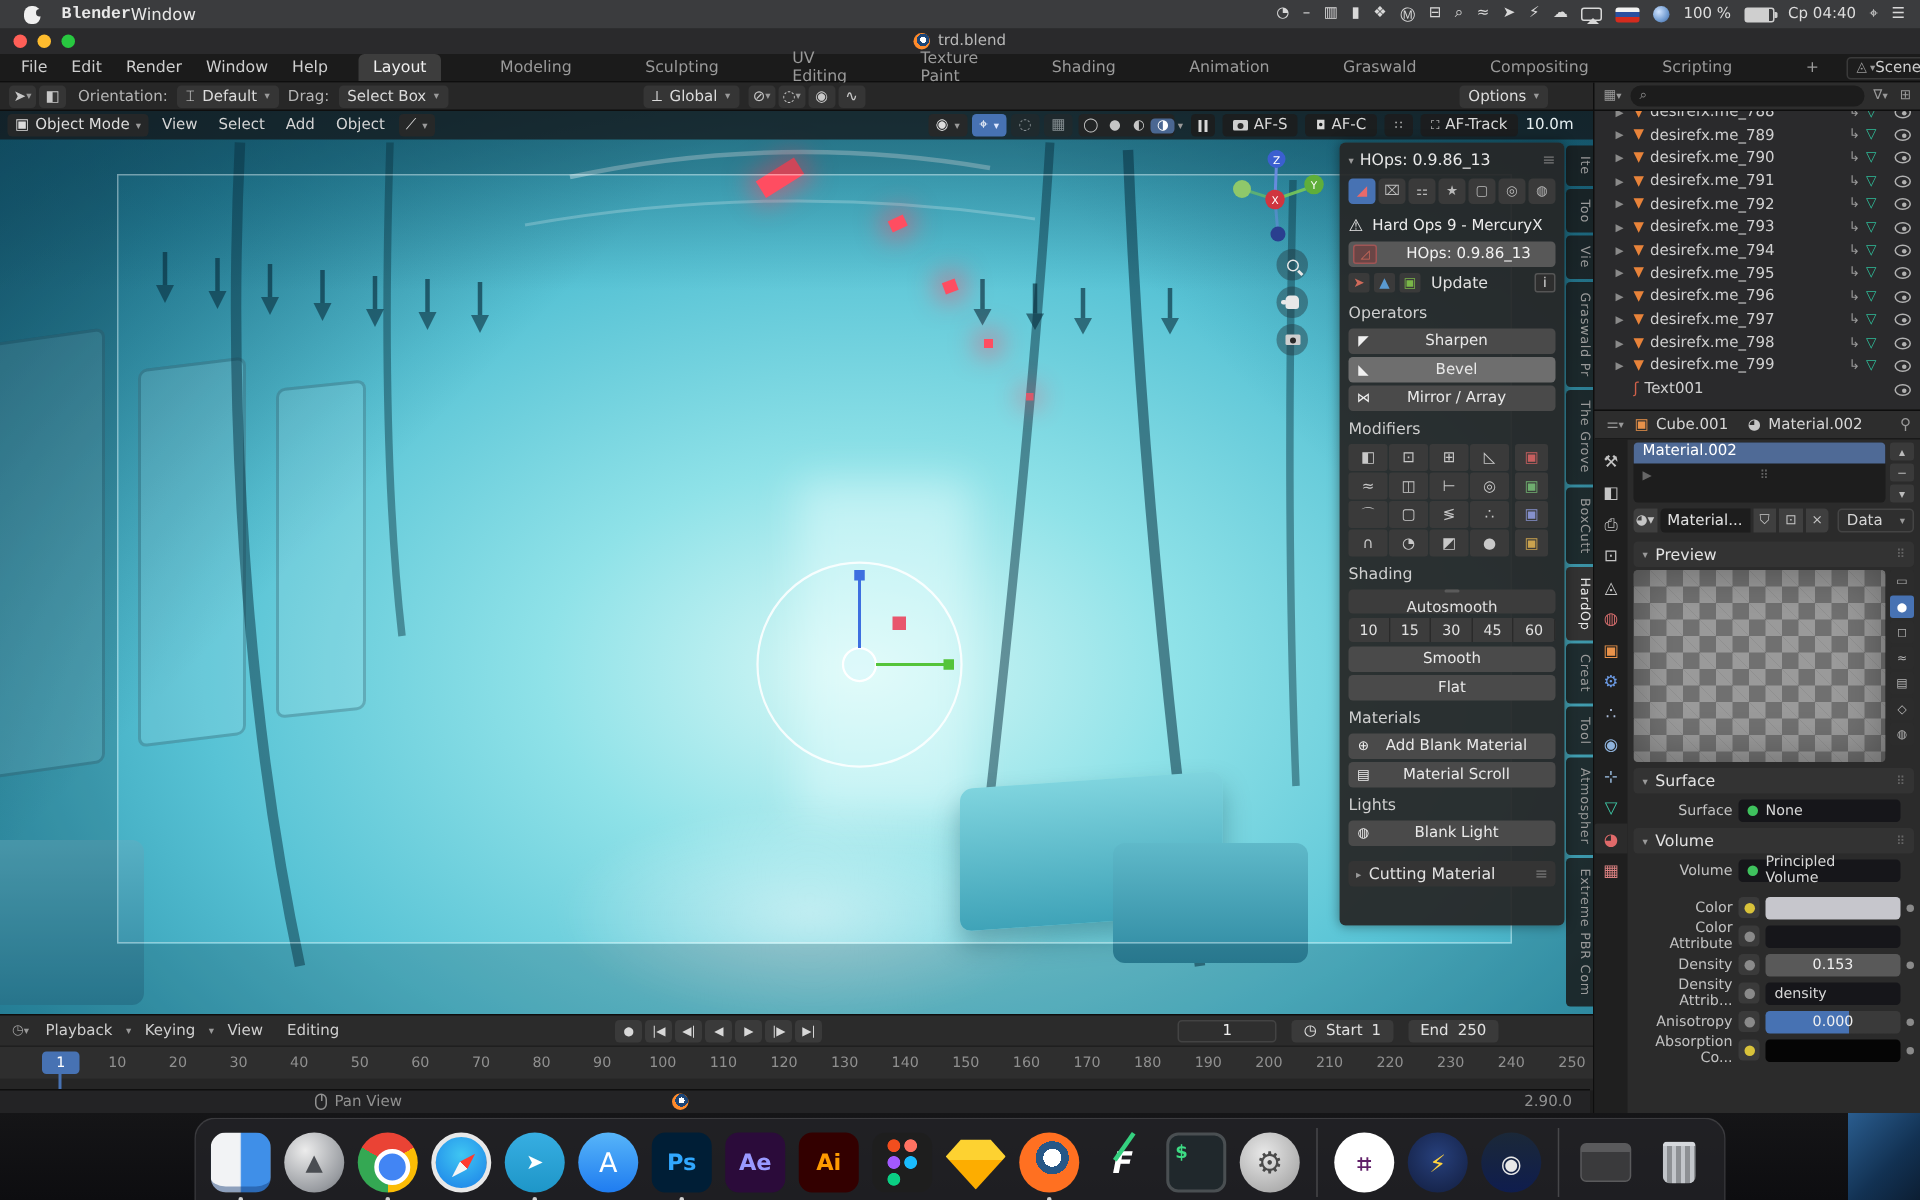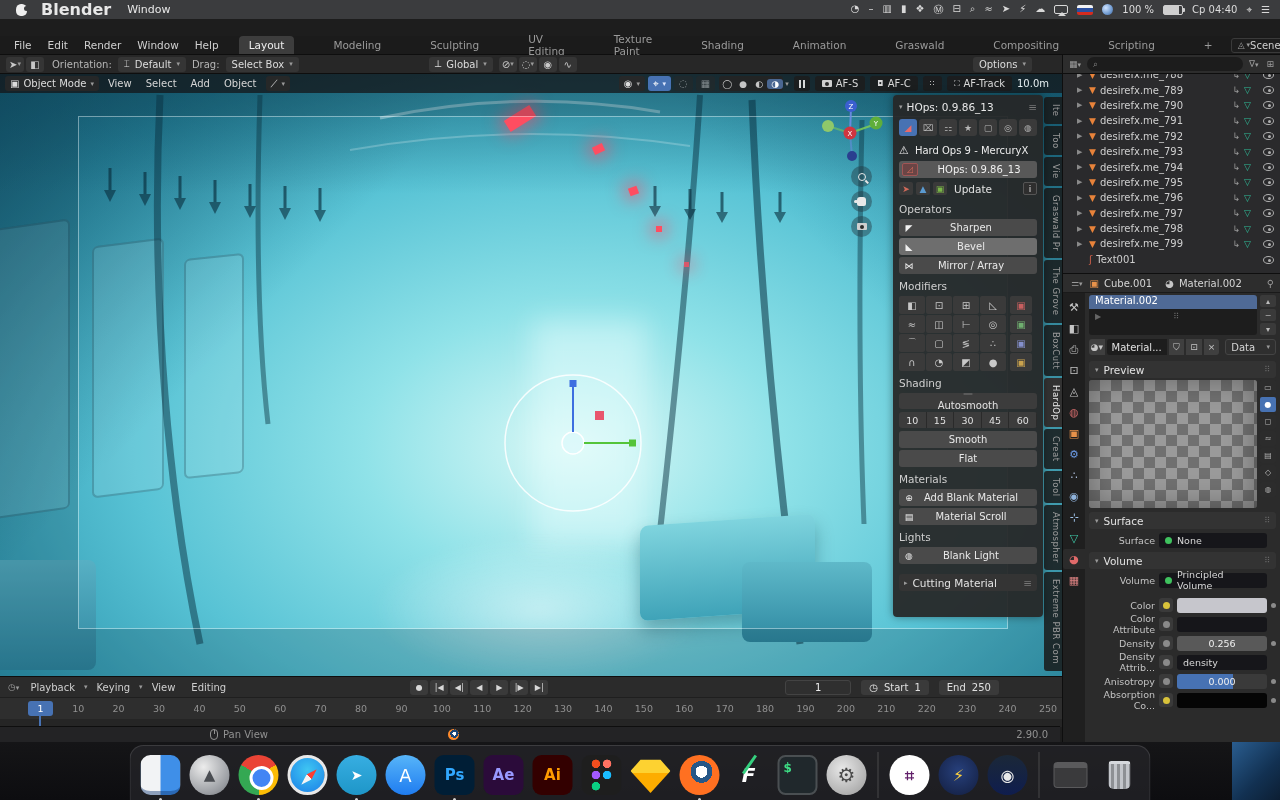--- a/index.html
+++ b/index.html
@@ -4,21 +4,21 @@
 <style>
   * { margin:0; padding:0; box-sizing:border-box; }
   html,body { width:1280px; height:800px; overflow:hidden; background:#111; }
   body { font-family:"DejaVu Sans","Liberation Sans",sans-serif; font-size:11px; color:#cfcfcf; position:relative; }
   .abs { position:absolute; }
 
   
   .menubar { position:absolute; left:0; top:0; width:1280px; height:19px; background:#3b3c3e; display:flex; align-items:center; padding:0 10px; z-index:50; color:#e8e8e8; }
   .apple { width:11px; height:12px; background:#efefef; border-radius:45% 45% 42% 42%; position:relative; margin:0 14px 0 6px; }
   .apple::after { content:""; position:absolute; right:-2px; top:2px; width:5px; height:5px; border-radius:50%; background:#3b3c3e; }
-  .mb-app { font-weight:bold; margin-right:16px; font-size:16px; }
+  .mb-app { font-weight:bold; font-size:11px;font-family:Liberation Mono, monospace; }
   .mb-menu { margin-right:16px; font-size:11px; }
   .mb-right { margin-left:auto; display:flex; align-items:center; gap:9px; font-size:10px; color:#dcdcdc; }
   .mb-ic { font-size:10px; color:#d8d8d8; position:relative; }
   .airplay { width:14px; height:9px; border:1px solid #d8d8d8; border-radius:2px; position:relative; }
   .airplay::after { content:""; position:absolute; left:3px; bottom:-3px; border-left:4px solid transparent; border-right:4px solid transparent; border-bottom:4px solid #d8d8d8; }
   .ruflag { width:16px; height:10px; border-radius:2px; overflow:hidden; background:linear-gradient(180deg,#f2f2f2 0 33%,#2a4fa0 33% 66%,#d52b1e 66%); }
   .globe { width:11px; height:11px; border-radius:50%; background:radial-gradient(circle at 35% 35%,#cfe3ff,#6f9ad0 60%,#3f5f93); }
   .battery { width:20px; height:10px; border:1px solid #cfcfcf; border-radius:2px; position:relative; background:linear-gradient(90deg,#cfcfcf 0 85%,transparent 85%); }
   .battery::after { content:""; position:absolute; right:-3px; top:2px; width:2px; height:4px; background:#cfcfcf; border-radius:0 1px 1px 0; }
 
@@ -244,20 +244,29 @@
     <span>100 %</span>
     <span class="battery"></span>
     <span>Ср 04:40</span>
     <span class="mb-ic">⌖</span>
     <span class="mb-ic">☰</span>
   </div>
 </div>
 
 <div class="bwin">
 
+  <div class="titlebar">
+    <div class="lights">
+      <span class="light" style="background:#ff5f57"></span>
+      <span class="light" style="background:#febc2e"></span>
+      <span class="light" style="background:#28c840"></span>
+    </div>
+    <span class="blogo"></span>
+    <span>trd.blend</span>
+  </div>
 
   <div class="topbar">
     <span class="blogo"></span>
     <span style="display:flex;align-items:center;">
         <span class="tb-menu">File</span>
         <span class="tb-menu">Edit</span>
         <span class="tb-menu">Render</span>
         <span class="tb-menu">Window</span>
         <span class="tb-menu">Help</span>
       </span>
@@ -835,21 +844,21 @@
             <i style="background:#8a8a8a"></i>
           </span>
         <span class="pfield"></span>
         <span class="decor none"></span>
       </div>
       <div class="prow">
         <span class="plabel">Density</span>
         <span class="socket">
             <i style="background:#8a8a8a"></i>
           </span>
-        <span class="pslider">0.256</span>
+        <span class="pslider">0.153</span>
         <span class="decor"></span>
       </div>
       <div class="prow">
         <span class="plabel">Density Attrib...</span>
         <span class="socket">
             <i style="background:#8a8a8a"></i>
           </span>
         <span class="pfield">density</span>
         <span class="decor none"></span>
       </div>

